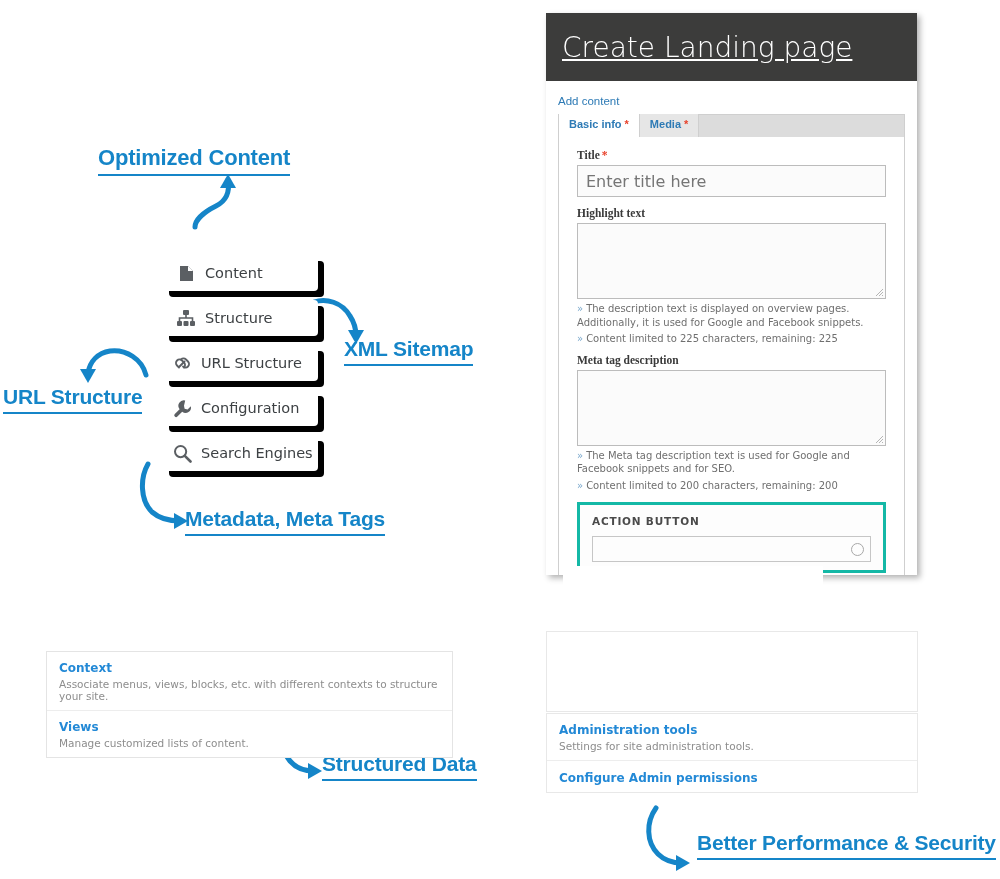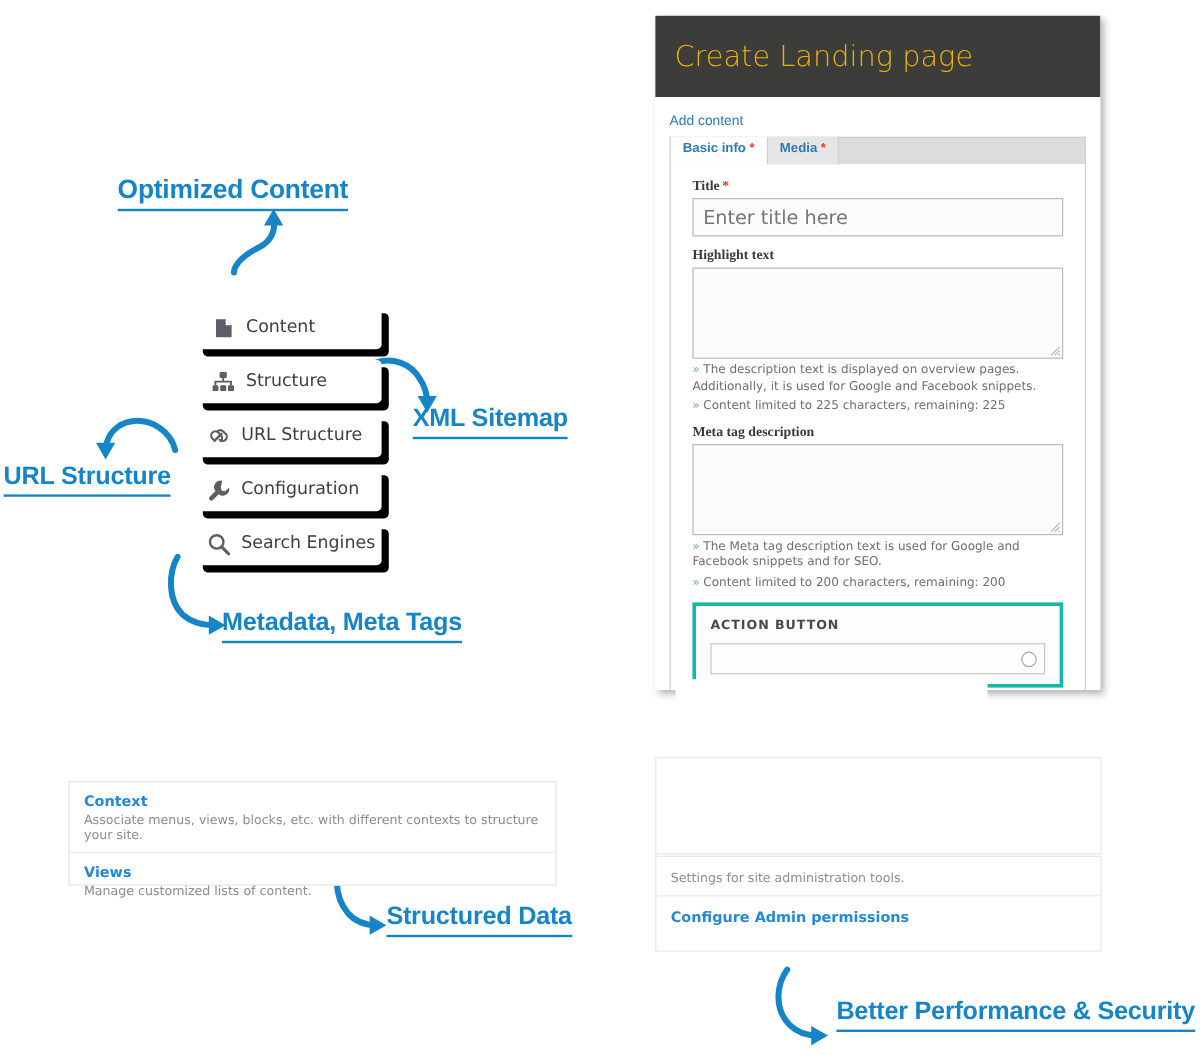--- a/index.html
+++ b/index.html
@@ -77,24 +77,25 @@
   }
   #form-header {
     height: 68px;
     background: #3c3c3b;
     display: flex;
     align-items: center;
     padding-left: 16px;
     box-sizing: border-box;
   }
   #form-header .t {
-    color: #eab308;
-    font-size: 24px;
+    color: #ffffff;
+    font-size: 28px;
     font-family: "DejaVu Sans", sans-serif;
     font-weight: 300;
+    text-decoration: underline;
   }
   #form-body {
     padding: 10px 12px 0 12px;
     box-sizing: border-box;
     background: #fff;
   }
   .breadcrumb-link {
     color: #2d7ab5;
     font-size: 11.5px;
     display: inline-block;
@@ -209,22 +210,22 @@
   #under-plate {
     position: absolute;
     left: 563px; top: 566px;
     width: 260px; height: 46px;
     background: #ffffff;
   }
 
   
   #card-left {
     position: absolute;
-    left: 57px; top: 651px;
-    width: 407px; height: 87px;
+    left: 46px; top: 651px;
+    width: 407px; height: 107px;
     background: #ffffff;
     border: 1px solid #e4e4e4;
     box-sizing: border-box;
   }
   
   #card-blocks {
     position: absolute;
     left: 546px; top: 631px;
     width: 372px; height: 81px;
     background: #ffffff;
@@ -450,18 +451,19 @@
     <a class="card-link">Views</a>
     <div class="card-desc">Manage customized lists of content.</div>
   </div>
 </div>
 
 <div id="card-blocks">
 </div>
 
 <div id="card-admin">
   <div class="card-row">
+    <a class="card-link">Administration tools</a>
     <div class="card-desc">Settings for site administration tools.</div>
   </div>
   <div class="card-row" style="padding-top:10px;padding-bottom:10px;">
     <a class="card-link">Configure Admin permissions</a>
   </div>
 </div>
 
 </body></html>

